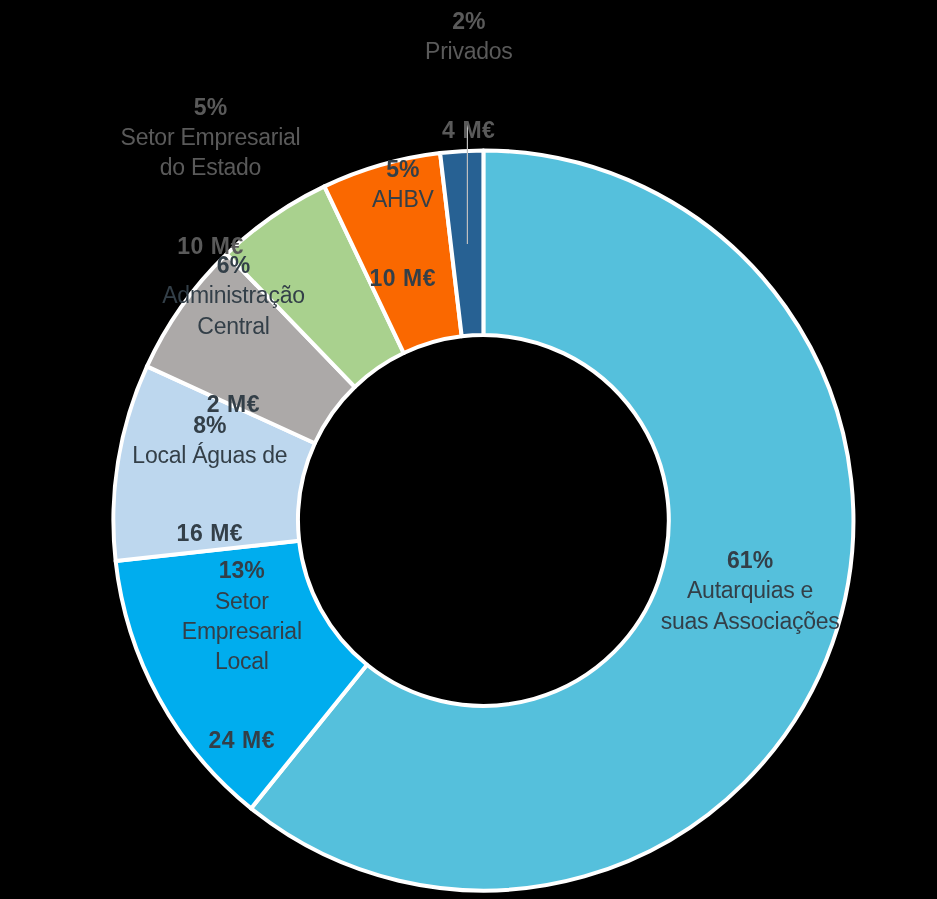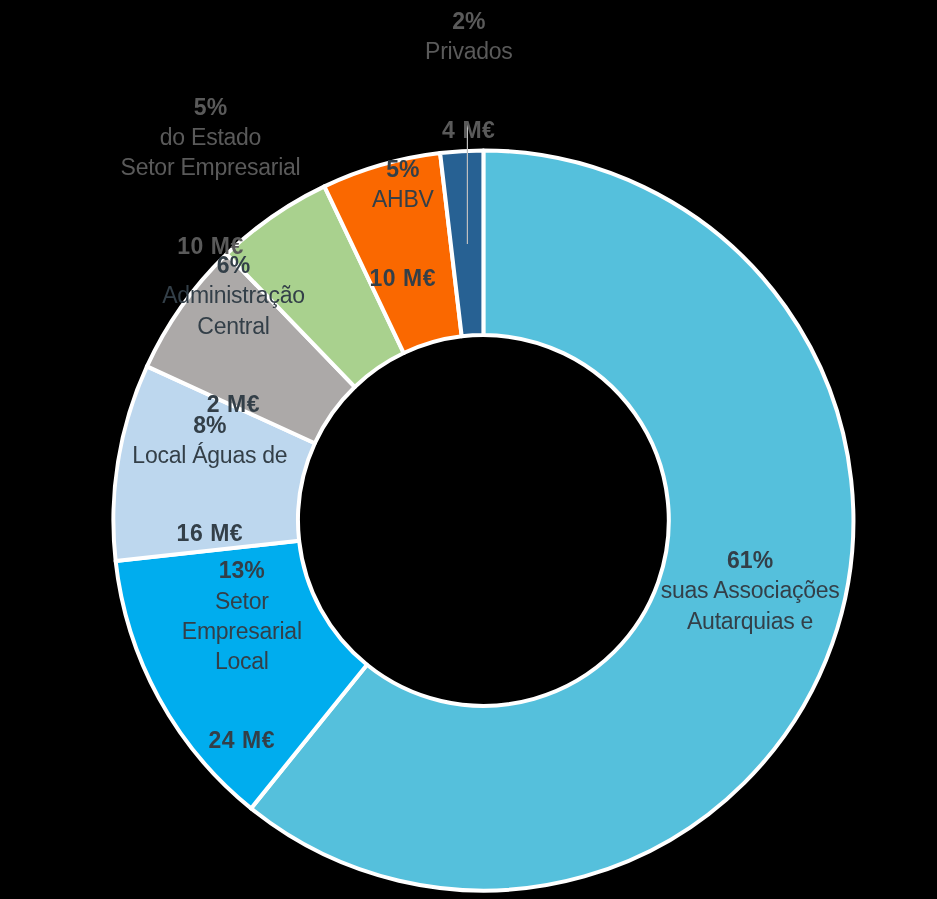--- a/index.html
+++ b/index.html
@@ -26,21 +26,21 @@
       <path class="slice" stroke-width="4.0" stroke-linejoin="round" d="M 115.63 561.05 A 370.0 370.0 0 0 1 146.98 366.43 L 314.83 443.27 A 185.4 185.4 0 0 0 299.12 540.79 Z" fill="#BDD7EE" stroke="#FFFFFF"></path>
       <path class="slice" stroke-width="4.0" stroke-linejoin="round" d="M 146.98 366.43 A 370.0 370.0 0 0 1 226.61 254.07 L 354.73 386.97 A 185.4 185.4 0 0 0 314.83 443.27 Z" fill="#ACA9A8" stroke="#FFFFFF"></path>
       <path class="slice" stroke-width="4.0" stroke-linejoin="round" d="M 226.61 254.07 A 370.0 370.0 0 0 1 324.40 186.35 L 403.73 353.04 A 185.4 185.4 0 0 0 354.73 386.97 Z" fill="#A9D18E" stroke="#FFFFFF"></path>
       <path class="slice" stroke-width="4.0" stroke-linejoin="round" d="M 324.40 186.35 A 370.0 370.0 0 0 1 440.10 152.99 L 461.70 336.32 A 185.4 185.4 0 0 0 403.73 353.04 Z" fill="#FA6800" stroke="#FFFFFF"></path>
       <path class="slice" stroke-width="4.0" stroke-linejoin="round" d="M 440.10 152.99 A 370.0 370.0 0 0 1 483.40 150.45 L 483.40 335.05 A 185.4 185.4 0 0 0 461.70 336.32 Z" fill="#276193" stroke="#FFFFFF"></path>
     </g>
     <line id="leaderline" stroke-width="1.2" stroke="#BFBFBF" x1="467.4" y1="123" x2="467.4" y2="244"></line>
   </svg>
 
   <div id="labels">
-    <div class="dlabel" style="left: 750.1px; top: 590px;"><span class="pct">61%</span><span class="nm">suas Associações</span><span class="nm">Autarquias e</span></div>
+    <div class="dlabel" style="left: 750.1px; top: 590px;"><span class="pct">61%</span><span class="nm">Autarquias e</span><span class="nm">suas Associações</span></div>
     <div class="dlabel" style="left: 241.8px; top: 655.4px;"><span class="pct">13%</span><span class="nm">Setor</span><span class="nm">Empresarial</span><span class="nm">Local</span><span class="val">24 M€</span></div>
     <div class="dlabel" style="left: 209.9px; top: 478.5px;"><span class="pct">8%</span><span class="nm">Local Águas de</span><span class="val">16 M€</span></div>
     <div class="dlabel" style="left: 233.5px; top: 335.1px;"><span class="pct">6%</span><span class="nm">Administração</span><span class="nm">Central</span><span class="val">2 M€</span></div>
-    <div class="dlabel outside" style="left: 210.5px; top: 176.8px;"><span class="pct">5%</span><span class="nm">do Estado</span><span class="nm">Setor Empresarial</span><span class="val">10 M€</span></div>
+    <div class="dlabel outside" style="left: 210.5px; top: 176.8px;"><span class="pct">5%</span><span class="nm">Setor Empresarial</span><span class="nm">do Estado</span><span class="val">10 M€</span></div>
     <div class="dlabel" style="left: 402.8px; top: 223.2px;"><span class="pct">5%</span><span class="nm">AHBV</span><span class="val">10 M€</span></div>
     <div class="dlabel outside" style="left: 468.8px; top: 75.2px;"><span class="pct">2%</span><span class="nm">Privados</span><span class="val">4 M€</span></div>
   </div>
 </div>
 
 </body></html>

